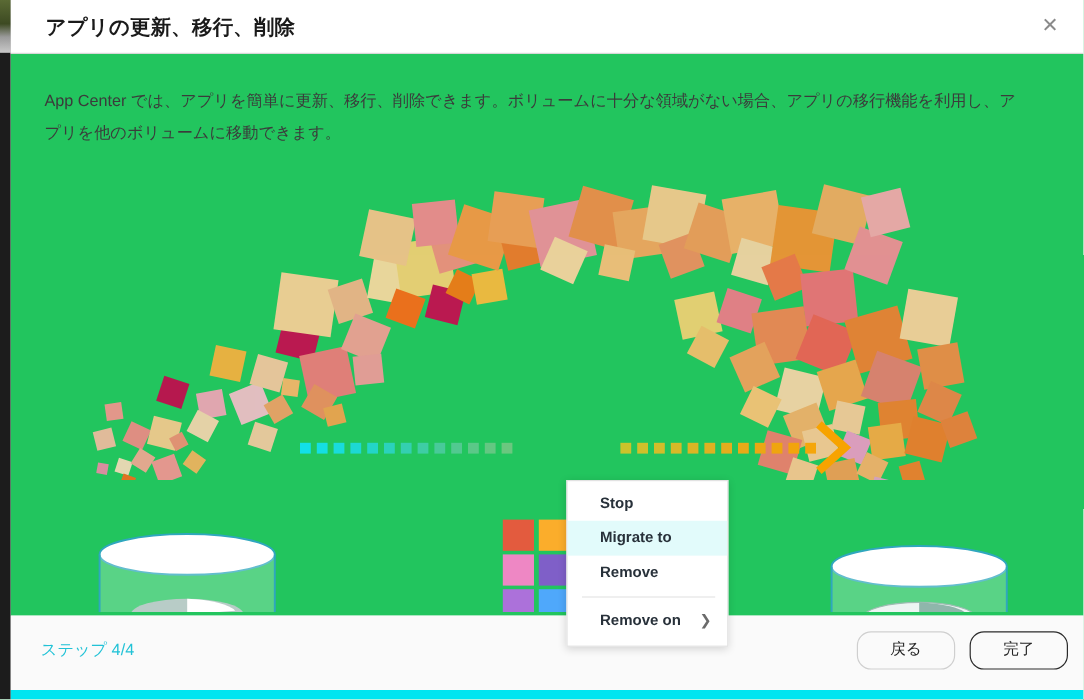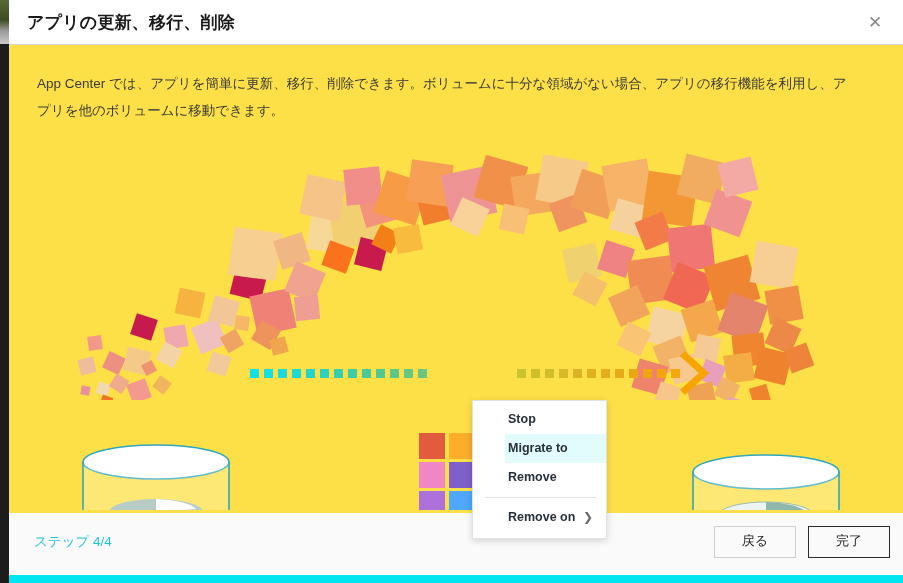--- a/index.html
+++ b/index.html
@@ -13,49 +13,49 @@
 
   
   .bg-strip{position:absolute;left:0;top:0;width:9px;height:583px;background:#1c1c1c;}
   .bg-strip-top{position:absolute;left:0;top:0;width:9px;height:44px;
      background:linear-gradient(180deg,#5a6a34 0%,#3d4a22 45%,#9a9a9a 70%,#c9c9c9 100%);}
 
   
   .dialog{position:absolute;left:9px;top:0;width:894px;height:583px;background:#fafafa;}
 
   .titlebar{position:relative;height:44px;background:#ffffff;border-bottom:1px solid #d8d8d8;}
-  .title{position:absolute;left:18px;top:11px;font-size:17px;font-weight:bold;color:#1a1a1a;letter-spacing:.2px;}
+  .title{position:absolute;left:29px;top:11px;font-size:17px;font-weight:bold;color:#1a1a1a;letter-spacing:.2px;}
   .close-btn{position:absolute;right:10px;top:4px;width:36px;height:36px;display:flex;
      align-items:center;justify-content:center;cursor:pointer;color:#8a8a8a;font-size:17px;
      font-family:"DejaVu Sans",sans-serif;line-height:1;}
 
-  .body-area{position:absolute;left:0;top:45px;width:894px;height:468px;background:#fde047;}
+  .body-area{position:absolute;left:0;top:45px;width:894px;height:468px;background:#22c55e;}
 
   .desc{position:absolute;left:28px;top:25px;width:820px;font-size:13.5px;color:#3b3b3b;line-height:2.0;}
 
   
   .art{position:absolute;left:0;top:95px;width:894px;height:370px;}
   .art svg{display:block;}
 
   
   .ctxmenu{position:absolute;left:463px;top:355px;width:133px;background:#ffffff;
      border:1px solid #e2e2e2;box-shadow:0 2px 7px rgba(0,0,0,.16);z-index:40;
      padding:4px 0 6px 0;}
-  .ctx-item{height:29px;line-height:29px;padding-left:3px;font-size:12.5px;font-weight:bold;
-     color:#28313a;cursor:pointer;position:relative;margin-left:32px;}
+  .ctx-item{height:29px;line-height:29px;padding-left:27px;font-size:12.5px;font-weight:bold;
+     color:#28313a;cursor:pointer;position:relative;}
   .ctx-item.sel{background:#e2fbfb;}
   .ctx-sep{height:1px;background:#e4e4e4;margin:5px 10px 5px 12px;}
   .ctx-chev{position:absolute;right:13px;top:0;font-size:12px;color:#6b6b6b;font-weight:normal;}
 
   
   .footer{position:absolute;left:0;top:513px;width:903px;height:62px;background:#fafafa;}
   .step{position:absolute;left:25px;top:20px;font-size:13.5px;color:#21c2d6;}
   .btns{position:absolute;right:22px;top:13px;display:flex;gap:12px;}
   .btn{width:80px;height:30px;line-height:28px;text-align:center;font-size:13px;color:#222;
-     background:#fafafa;cursor:pointer;}
+     background:#fafafa;cursor:pointer;border-radius:12px;}
   .btn-back{border:1px solid #cfcfcf;}
   .btn-done{border:1px solid #2b2b2b;text-align:center;}
 
   .accentbar{position:absolute;left:9px;top:575px;width:894px;height:8px;background:#00e5f0;}
 </style>
 </head>
 <body>
 
 <div class="screen">
 

